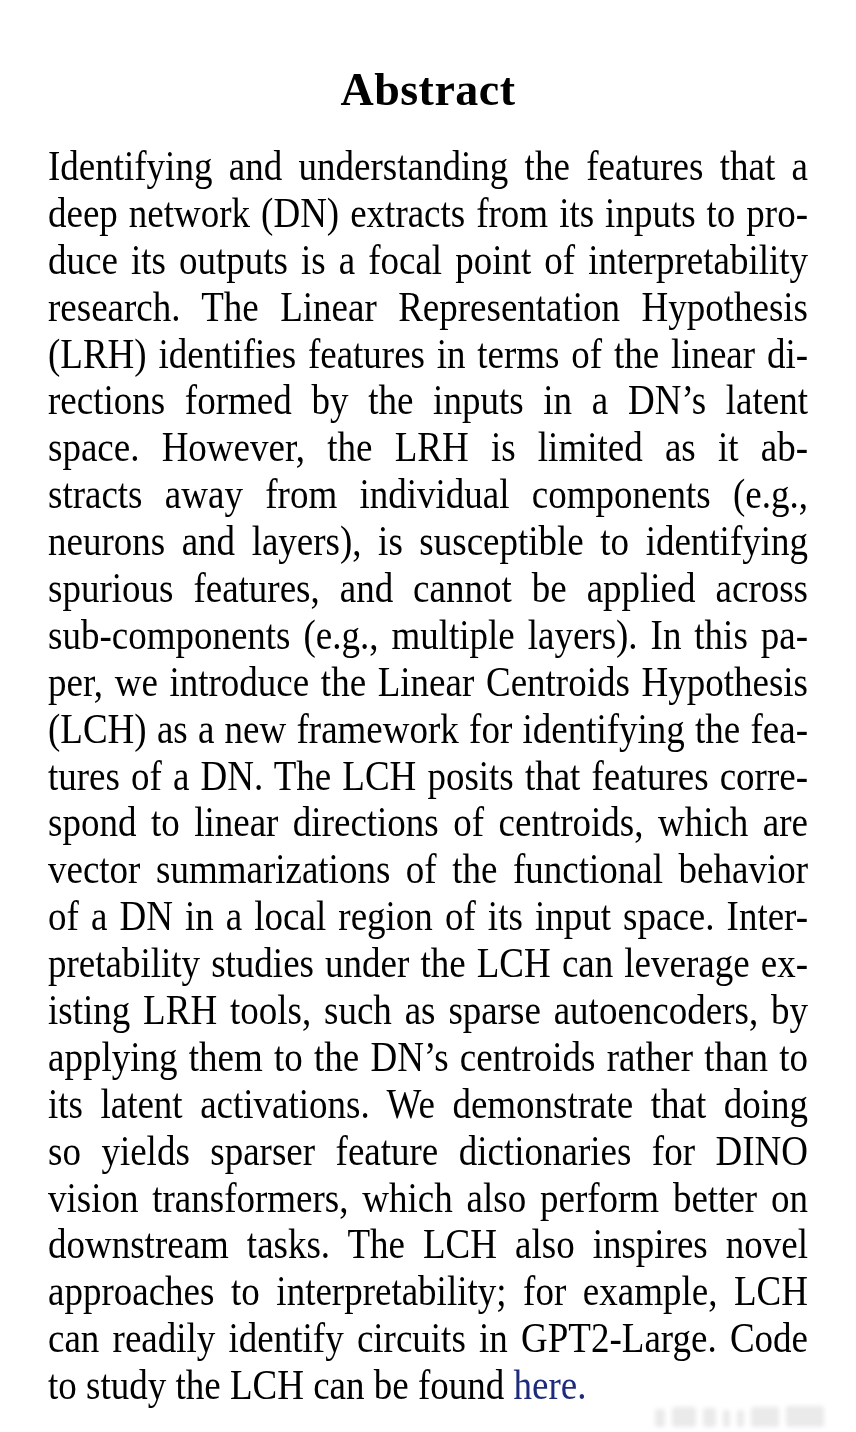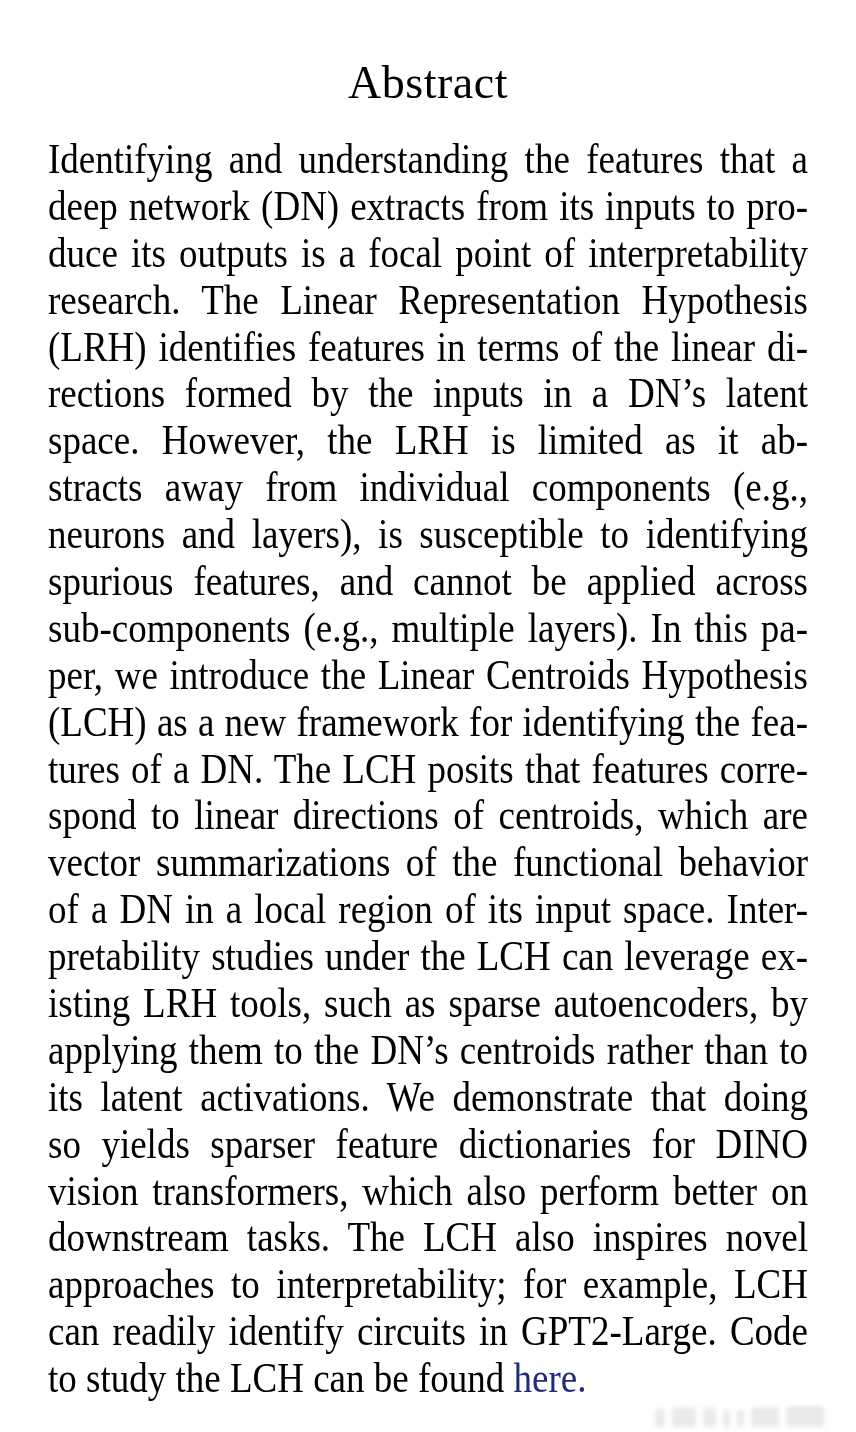--- a/index.html
+++ b/index.html
@@ -10,25 +10,25 @@
   .page {
     position: relative;
     width: 856px;
     height: 1432px;
     background: #ffffff;
     color: #000000;
     font-family: "Liberation Serif", serif;
     overflow: hidden;
   }
   .heading {
-    margin: 4px;
+    margin: 11px;
     padding-top: 55px;
     font-size: 46px;
     line-height: 48px;
-    font-weight: 400;
+    font-weight: 700;
     text-align: center;
     letter-spacing: 0.5px;
   }
   .abstract-body {
     margin: 29px 48px 0 48px;
     width: 760px;
     transform: scaleY(1.147);
     transform-origin: top center;
   }
   .line {

